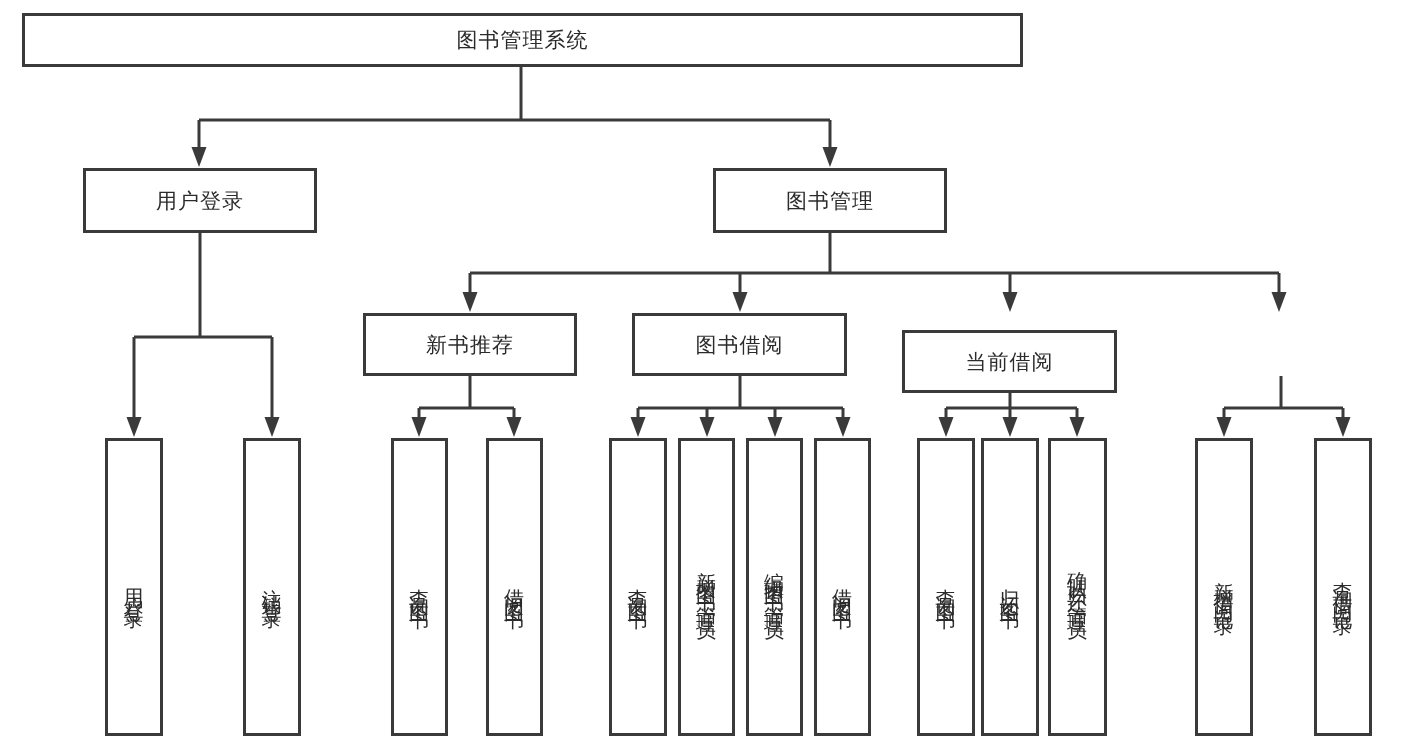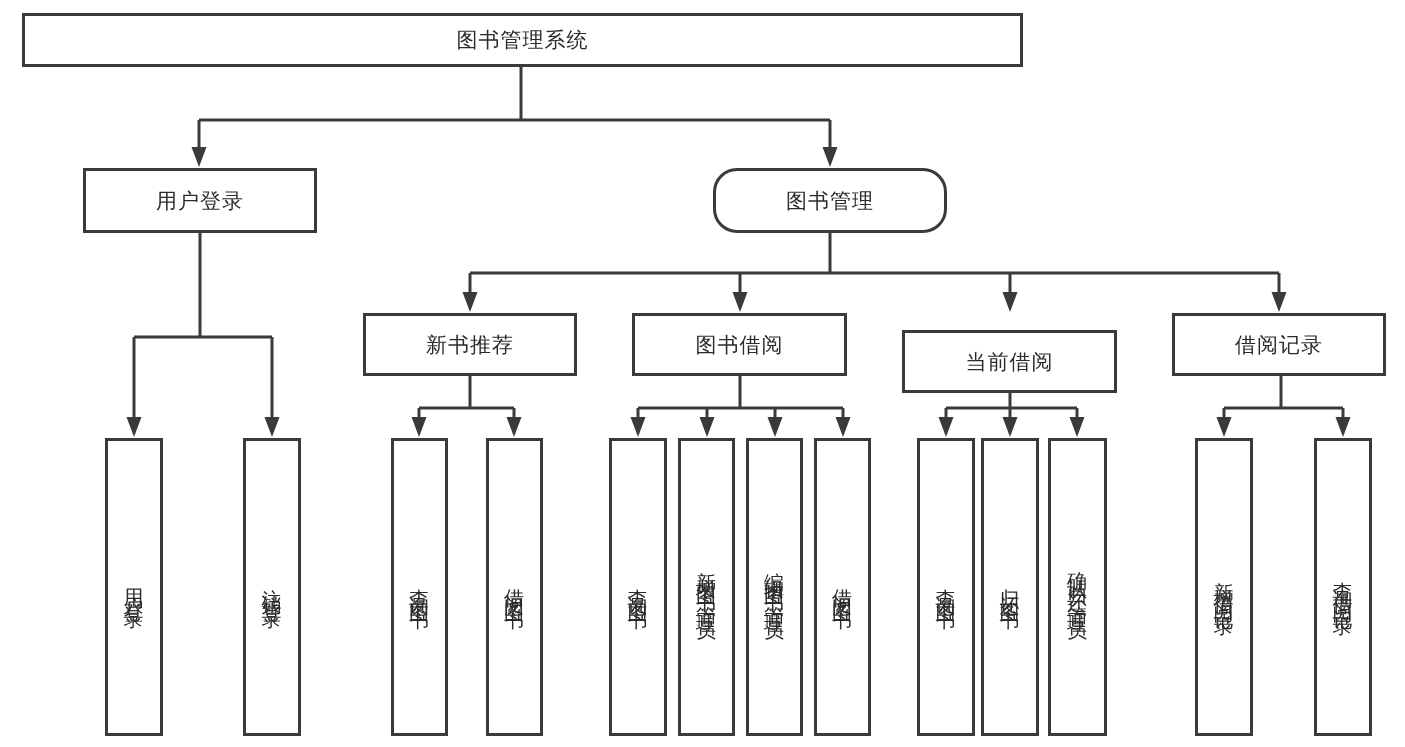--- a/index.html
+++ b/index.html
@@ -122,26 +122,25 @@
       <line class="wire" x1="1224" y1="408" x2="1224" y2="428"></line>
       <line class="wire" x1="1343" y1="408" x2="1343" y2="428"></line>
       <polygon class="head" points="1216.5,417 1231.5,417 1224,437"></polygon>
       <polygon class="head" points="1335.5,417 1350.5,417 1343,437"></polygon>
     </g>
   </svg>
 
   <div class="node hbox" style="left:22px;top:13px;width:1001px;height:54px;">图书管理系统</div>
 
   <div class="node hbox" style="left:83px;top:168px;width:234px;height:65px;">用户登录</div>
-  <div class="node hbox" style="left:713px;top:168px;width:234px;height:65px;border-radius:24px;">图书管理</div>
+  <div class="node hbox" style="left:713px;top:168px;width:234px;height:65px;">图书管理</div>
 
   <div class="node hbox" style="left:363px;top:313px;width:214px;height:63px;">新书推荐</div>
   <div class="node hbox" style="left:632px;top:313px;width:215px;height:63px;text-align:right;">图书借阅</div>
   <div class="node hbox" style="left:902px;top:330px;width:215px;height:63px;">当前借阅</div>
-  <div class="node hbox" style="left:1172px;top:313px;width:214px;height:63px;">借阅记录</div>
 
   <div class="node vbox" style="left:105px;top:438px;width:58px;height:298px;">
     <span>用户登录</span>
   </div>
   <div class="node vbox" style="left:243px;top:438px;width:58px;height:298px;">
     <span>注销登录</span>
   </div>
 
   <div class="node vbox" style="left:391px;top:438px;width:57px;height:298px;">
     <span>查询图书</span>

